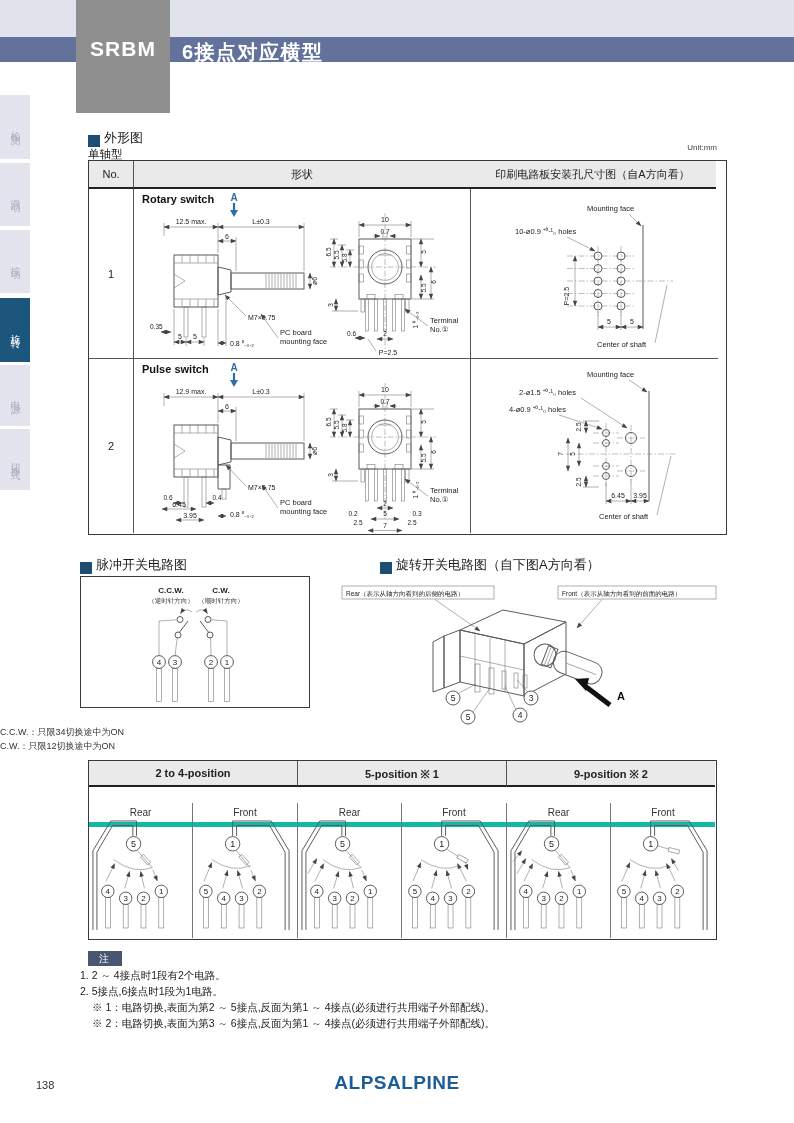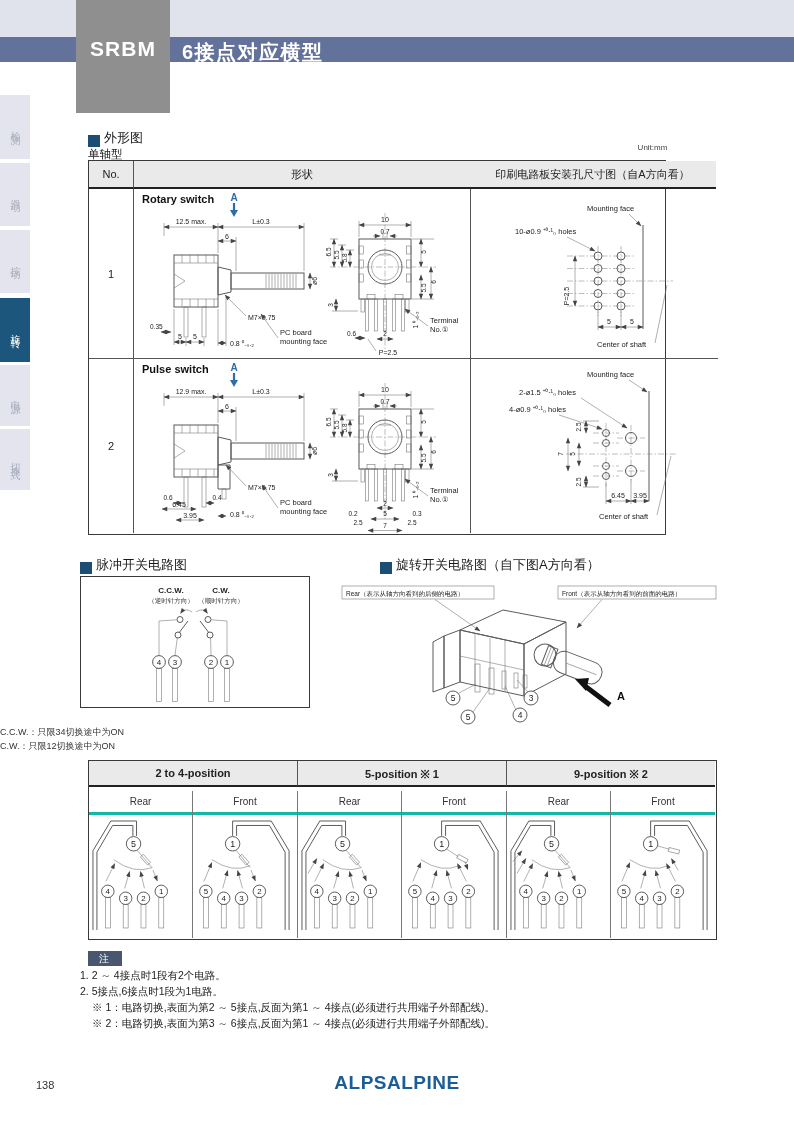--- a/index.html
+++ b/index.html
@@ -14,37 +14,37 @@
         font-weight:bold;font-size:21px;text-align:center;padding-top:37px;box-sizing:border-box;letter-spacing:1px;}
   
   .tab{position:absolute;left:0;width:30px;background:#e3e4ed;color:#a9aebd;font-size:10px;
        display:flex;align-items:center;justify-content:center;
        writing-mode:vertical-rl;text-orientation:upright;letter-spacing:4px;}
   .tab.active{background:#1d567d;color:#fff;}
   
   .sec-h{position:absolute;font-size:13px;color:#1a1a1a;display:flex;align-items:flex-end;gap:4px;white-space:nowrap;}
   .sec-h .sq{width:12px;height:12px;background:#1c4e74;display:inline-block;flex:none;}
   .subtype{position:absolute;font-size:11.5px;color:#222;}
-  .unit{position:absolute;left:604px;top:143px;width:97px;text-align:center;font-size:8px;color:#444;}
-  
-  .t1{position:absolute;left:88px;top:160px;width:578px;height:375px;border:1.5px solid #3a3a3a;box-sizing:border-box;}
+  .unit{position:absolute;left:620px;top:143px;width:97px;text-align:right;font-size:8px;color:#444;}
+  
+  .t1{position:absolute;left:88px;top:160px;width:639px;height:375px;border:1.5px solid #3a3a3a;box-sizing:border-box;}
   .t1 .hc{position:absolute;top:0;height:28px;background:#eaeaeb;border-bottom:2px solid #222;border-right:1px solid #555;
           box-sizing:border-box;display:flex;align-items:center;justify-content:center;font-size:11px;color:#222;}
   .t1 .cell{position:absolute;box-sizing:border-box;border-right:1px solid #555;}
   .t1 .rb{border-bottom:1px solid #555;}
   .t1 .nr{border-right:none;}
   .nocell{display:flex;align-items:center;justify-content:center;font-size:11px;color:#222;}
   
   .pbox{position:absolute;left:80px;top:576px;width:230px;height:132px;border:1.5px solid #3a3a3a;box-sizing:border-box;}
   .cnote{position:absolute;font-size:9px;color:#333;white-space:nowrap;}
   
   .pt{position:absolute;left:88px;top:760px;width:629px;height:180px;border:1.5px solid #3a3a3a;box-sizing:border-box;}
   .pt .h{position:absolute;top:0;height:26px;background:#eaeaeb;border-bottom:2px solid #222;border-right:1px solid #555;
          box-sizing:border-box;display:flex;align-items:center;justify-content:center;font-size:11px;font-weight:bold;color:#222;}
-  .pt .sh{position:absolute;top:30px;height:24px;border-bottom:3px solid #14b8a6;border-right:1px solid #777;
+  .pt .sh{position:absolute;top:42px;height:24px;border-bottom:5px solid #14b8a6;border-right:1px solid #777;
          box-sizing:border-box;display:flex;align-items:center;justify-content:center;font-size:10px;color:#333;}
   .pt .dc{position:absolute;top:50px;height:127px;border-right:1px solid #777;box-sizing:border-box;}
   .pt .nr{border-right:none;}
   
   .note-badge{position:absolute;left:88px;top:951px;width:34px;height:15px;background:#49566f;color:#fff;
               font-size:10px;display:flex;align-items:center;justify-content:center;letter-spacing:2px;}
   .nline{position:absolute;left:80px;font-size:10.5px;color:#222;white-space:nowrap;}
   .nline.ind{left:92px;}
   
   .pageno{position:absolute;left:36px;top:1079px;font-size:11px;color:#333;}

